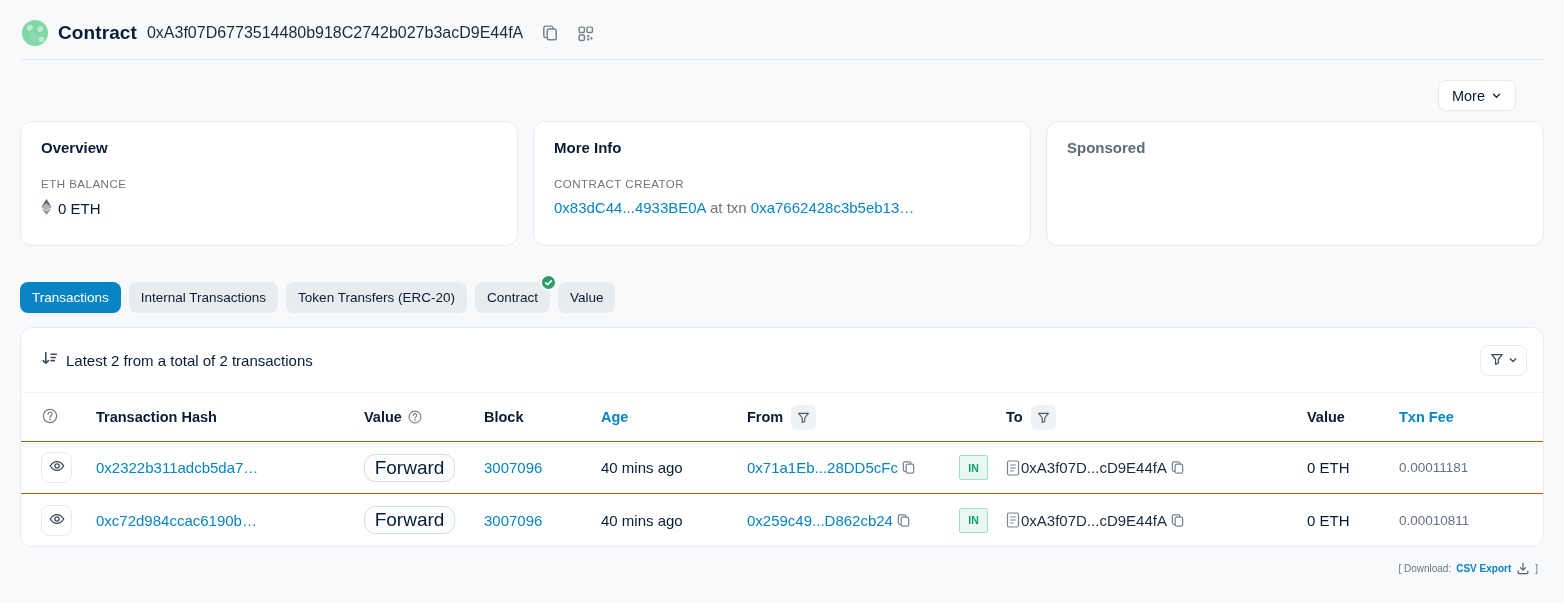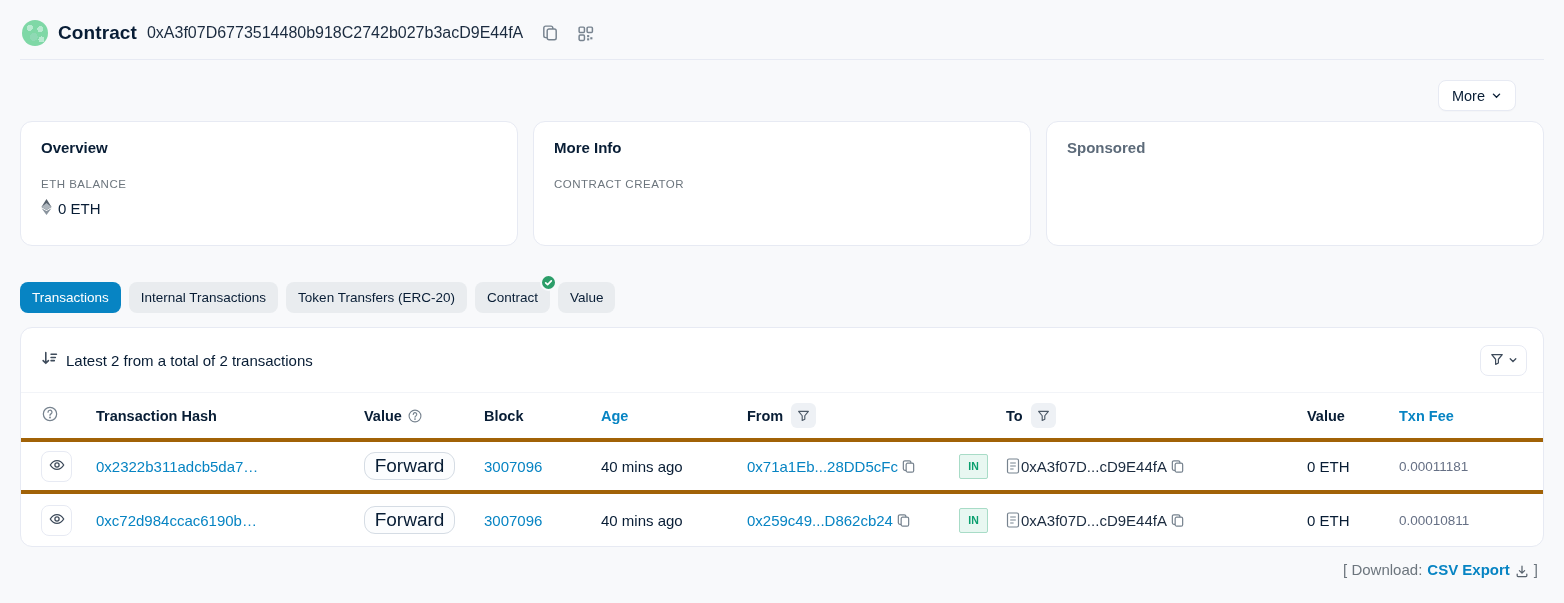--- a/index.html
+++ b/index.html
@@ -69,21 +69,21 @@
   .summary-row { display:flex; justify-content:space-between; align-items:center; height:64px; padding:0 16px 0 20px;text-align:right; }
   .summary-text { display:flex; align-items:center; gap:8px; font-size:15px; color:#081d35; }
   .filter-btn {
     width:47px; height:31px; background:#fff; border:1px solid #e7eaf3; border-radius:8px;
     display:flex; align-items:center; justify-content:center; gap:4px; cursor:pointer;
   }
 
   .tx-row {
     display:grid;
     grid-template-columns:55px 268px 120px 117px 146px 212px 47px 301px 92px auto;
-    align-items:center; padding:0 20px; border-bottom:4px solid #a16207;
+    align-items:center; padding:0 20px; border-bottom:1px solid #a16207;
   }
   .tx-row.head { height:50px; font-size:14.5px; font-weight:700; border-top:1px solid #f2f4f8; }
   .tx-row.body-row { height:52px; }
   .tx-row.body-row:last-child { border-bottom:none; }
 
   .cell { display:flex; align-items:center; }
   .head .hdr-label { font-weight:700; }
   .hdr-link { color:#0784c3; font-weight:700; cursor:pointer; }
   .hdr-funnel {
     width:25px; height:25px; margin-left:8px; background:#eef1f5; border:none; border-radius:6px;
@@ -102,22 +102,22 @@
   .dir-badge {
     width:29px; height:25px; border-radius:2px; background:#e8f7f1; border:1px solid #a8dcc7;
     color:#0a9f6e; font-size:10.5px; font-weight:700; display:flex; align-items:center; justify-content:center;
   }
   .to-text { color:#1b2b3f; }
   .value-cell { font-size:15px; }
   .fee-cell { font-size:13.5px; color:#667085; }
 
   
   .download-row {
-    display:flex; justify-content:flex-end; align-items:flex-end; gap:5px;
-    margin:14px 26px 0; font-size:15px; color:#6c757d;
+    display:flex; justify-content:flex-end; align-items:center; gap:5px;
+    margin:14px 26px 0; font-size:10px; color:#6c757d;
   }
   .csv-link { color:#0784c3; font-weight:700; cursor:pointer; }
 </style>
 </head>
 <body>
 
 <div class="page">
 
   <div class="top-header">
     <span class="identicon"></span>
@@ -169,20 +169,25 @@
             <path d="M6 4.5l5.6 4.5L6 12.3.4 9z" fill="#aeb6bd"></path>
           </svg>
         </span>
         <span>0 ETH</span>
       </div>
     </div>
 
     <div class="card">
       <div class="card-title">More Info</div>
       <div class="card-label">CONTRACT CREATOR</div>
+      <div class="creator-row">
+        <span class="link">0x83dC44...4933BE0A</span>
+        <span>at txn</span>
+        <span class="link">0xa7662428c3b5eb13…</span>
+      </div>
     </div>
 
     <div class="card">
       <div class="card-title muted">Sponsored</div>
     </div>
   </div>
 
   <div class="tabs">
     <button class="tab active">
       <span>Transactions</span>

